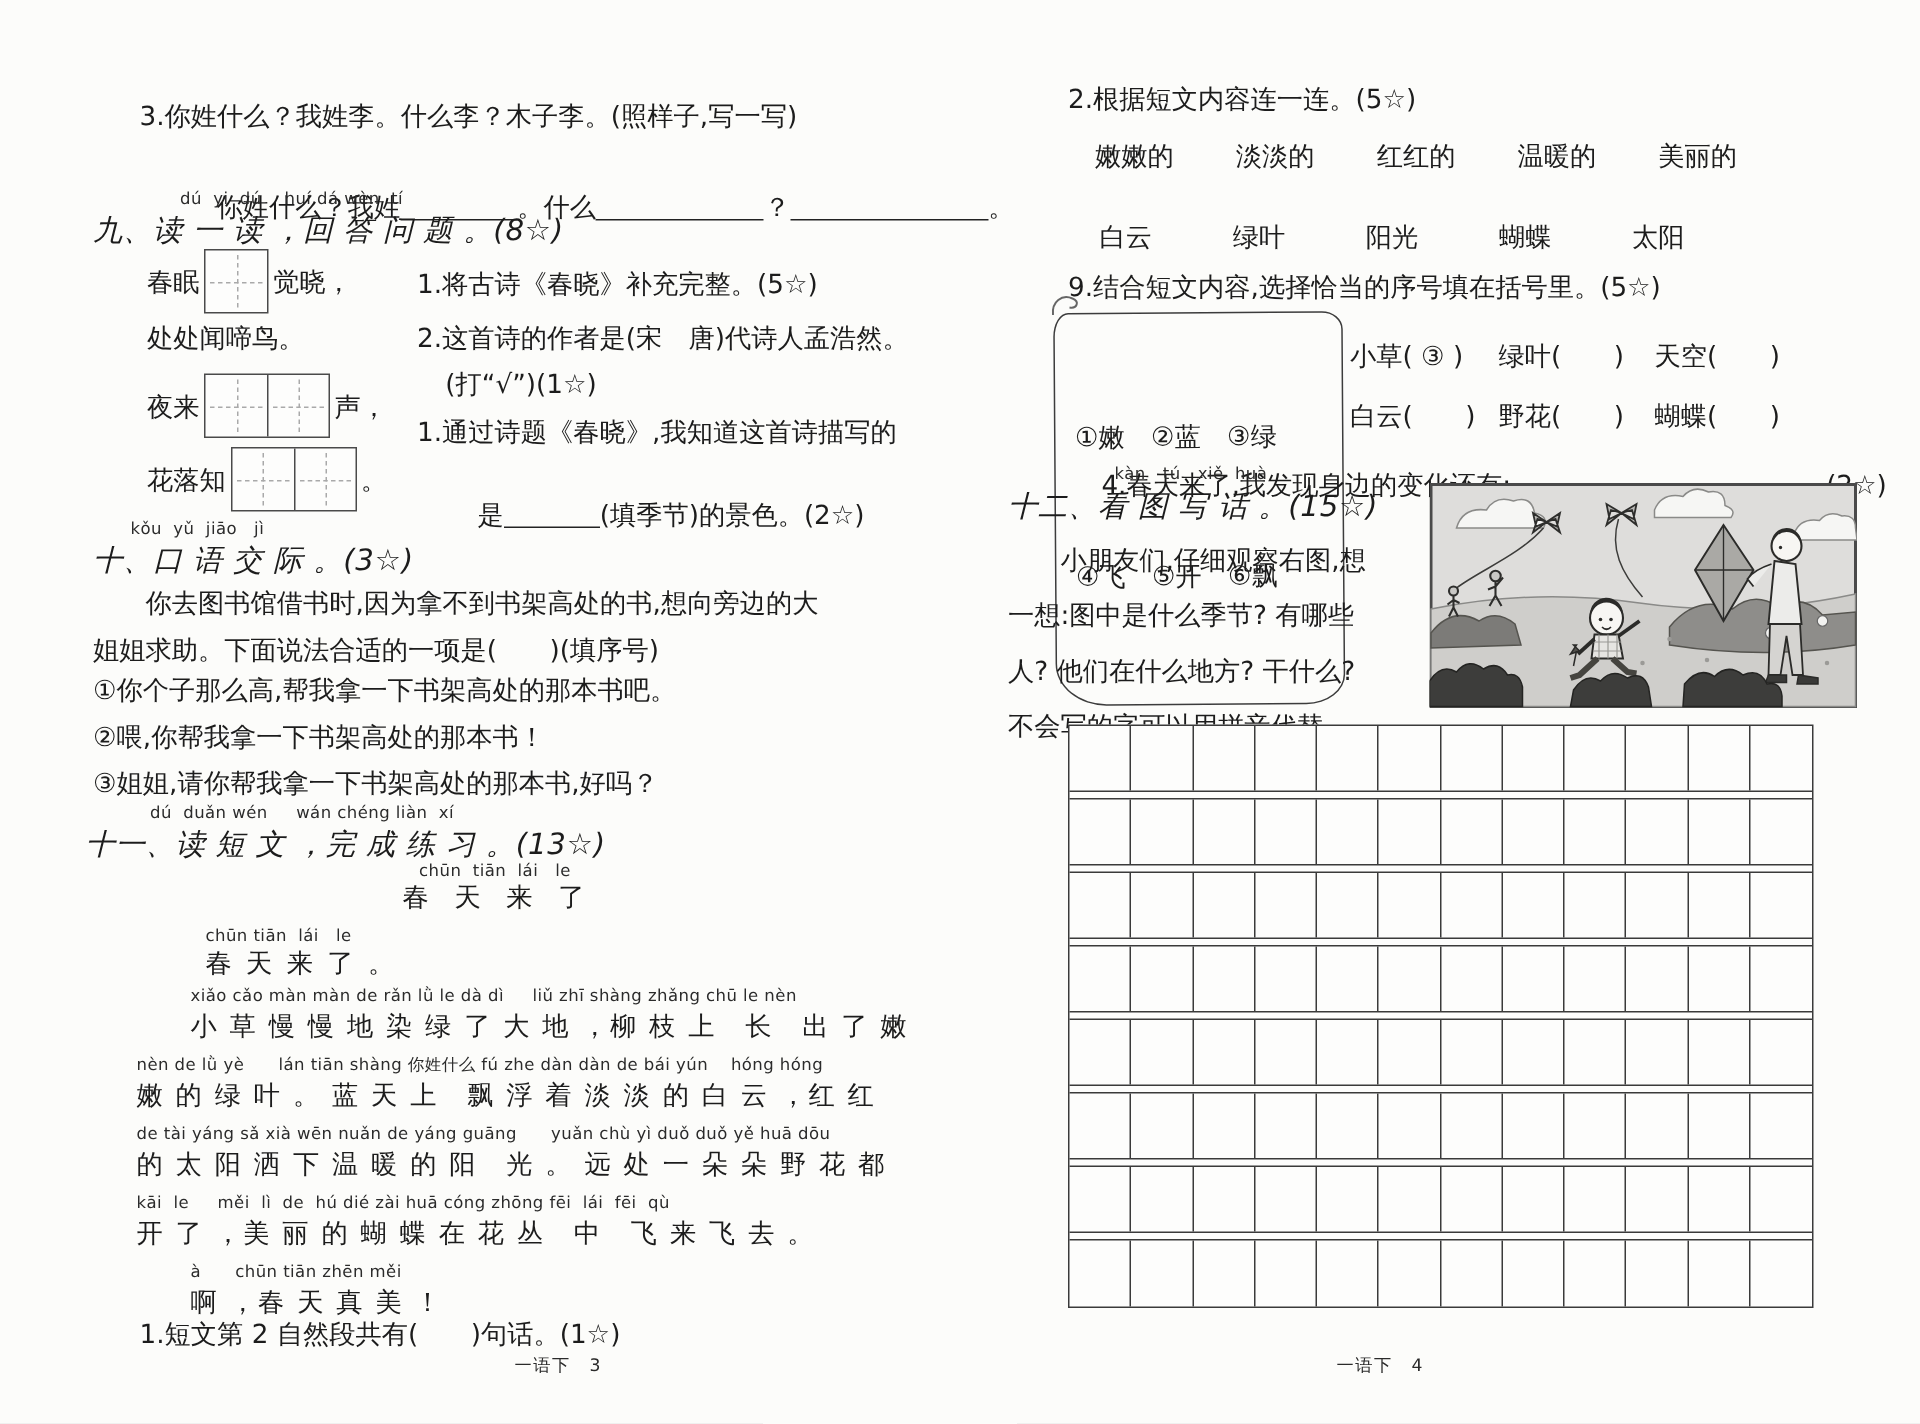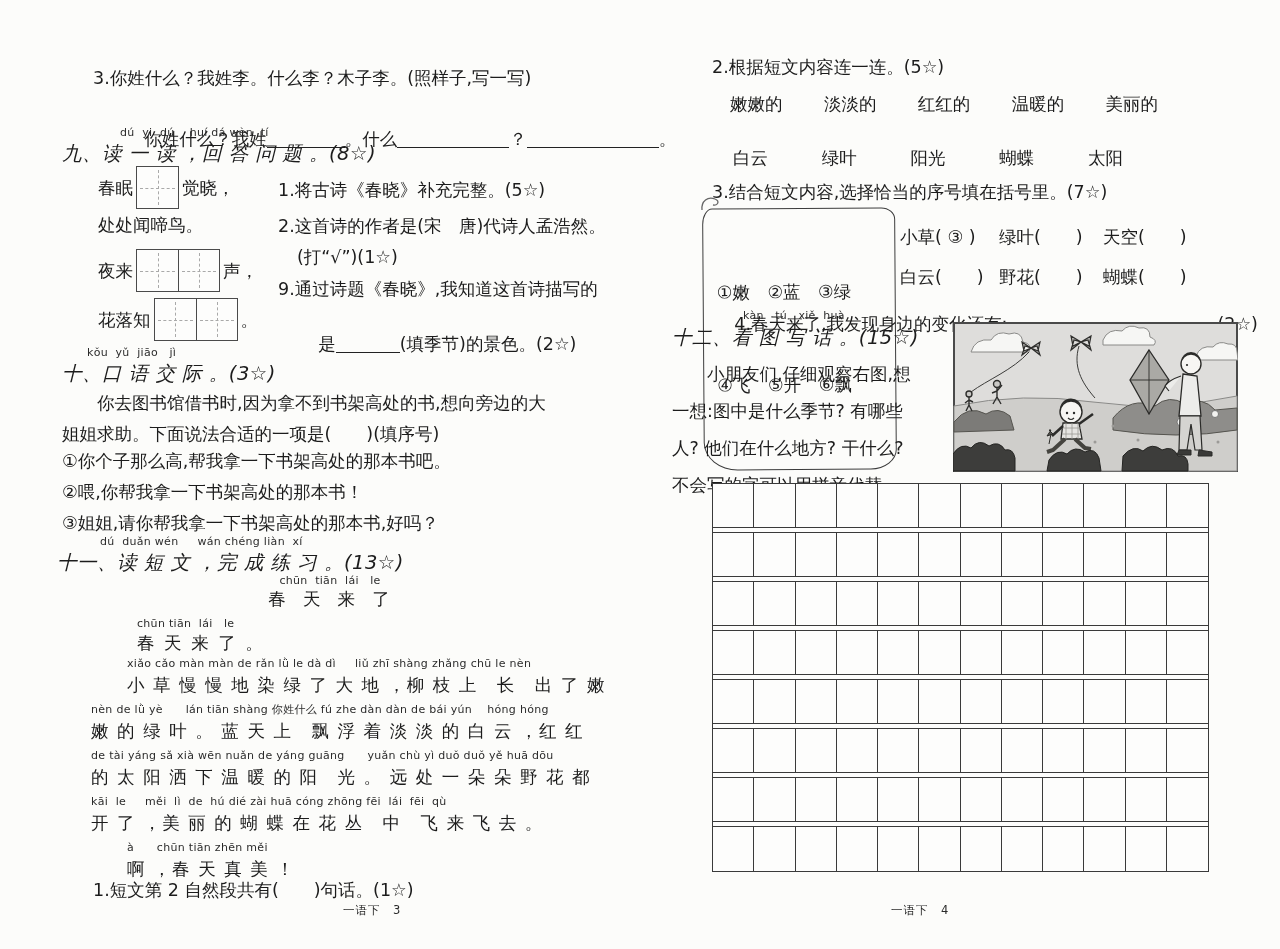--- a/index.html
+++ b/index.html
@@ -56,21 +56,21 @@
 
   <div class="abs" style="left:98px;top:166px;width:185px;">
       <div class="poem-line" style="margin-bottom: 4px;"><span>春眠</span><div class="tianbox"><div class="tcell"></div></div><span>觉晓，</span></div>
       <div class="poem-line" style="margin-bottom: 12px;"><span>处处闻啼鸟。</span></div>
       <div class="poem-line" style="margin-bottom: 6px;"><span>夜来</span><div class="tianbox"><div class="tcell"></div><div class="tcell"></div></div><span>声，</span></div>
       <div class="poem-line" style="margin-bottom: 6px;"><span>花落知</span><div class="tianbox"><div class="tcell"></div><div class="tcell"></div></div><span>。</span></div>
     </div>
 
   <div class="abs zh" style="left:278px;top:178px;">1.将古诗《春晓》补充完整。(5☆)</div>
   <div class="abs zh hang" style="left:278px;top:211px;width:368px;line-height:31px;white-space:normal;">2.这首诗的作者是(宋　唐)代诗人孟浩然。(打“√”)(1☆)</div>
-  <div class="abs zh" style="left:278px;top:277px;width:368px;">9.通过诗题《春晓》,我知道这首诗描写的</div>
+  <div class="abs zh" style="left:278px;top:277px;width:368px;">1.通过诗题《春晓》,我知道这首诗描写的</div>
   <div class="abs zh" style="left:296px;top:308px;">
     <span>是</span><span class="blank" style="width:64px"></span><span>(填季节)的景色。(2☆)</span>
   </div>
 
   <div class="abs py" style="left:87px;top:346px;">kǒu  yǔ  jiāo   jì</div>
   <div class="abs head" style="left:62px;top:360px;">十、口 语 交 际 。(3☆)</div>
   <div class="abs zh ind2" style="left:62px;top:391px;width:580px;">你去图书馆借书时,因为拿不到书架高处的书,想向旁边的大</div>
   <div class="abs zh" style="left:62px;top:422px;width:580px;">姐姐求助。下面说法合适的一项是(　　)(填序号)</div>
   <div class="abs zh" style="left:62px;top:449px;">①你个子那么高,帮我拿一下书架高处的那本书吧。</div>
   <div class="abs zh" style="left:62px;top:480px;">②喂,你帮我拿一下书架高处的那本书！</div>
@@ -124,21 +124,21 @@
       <span>美丽的</span>
     </div>
   <div class="abs matchrow" style="left:733px;top:146px;width:390px;">
       <span>白云</span>
       <span>绿叶</span>
       <span>阳光</span>
       <span>蝴蝶</span>
       <span>太阳</span>
     </div>
 
-  <div class="abs zh" style="left:712px;top:180px;">3.结合短文内容,选择恰当的序号填在括号里。(7☆)</div>
+  <div class="abs zh" style="left:712px;top:180px;">9.结合短文内容,选择恰当的序号填在括号里。(5☆)</div>
 
   <svg class="abs" style="left:700px;top:194px;" width="30" height="18" viewBox="0 0 30 18">
     <path d="M2 16 C 1 7, 8 2, 15 5 C 20 7, 18 12, 13 11" fill="none" stroke="#666" stroke-width="1.3"></path>
   </svg>
   <div class="abs optbox" style="left:703px;top:208px;width:168px;">
     <div>①嫩　②蓝　③绿</div>
     <div>④飞　⑤开　⑥飘</div>
   </div>
 
   <div class="abs ansgrid" style="left:900px;top:225px;"><span>小草( ③ )</span><span>绿叶(　　)</span><span>天空(　　)</span><span>白云(　　)</span><span>野花(　　)</span><span>蝴蝶(　　)</span></div>

